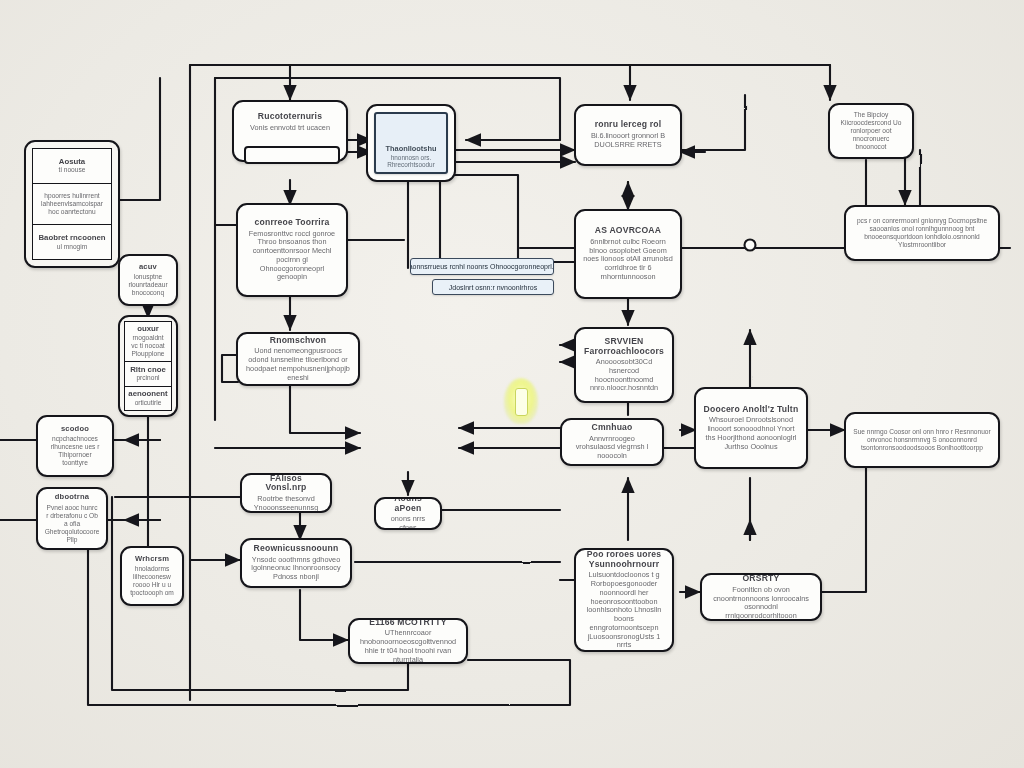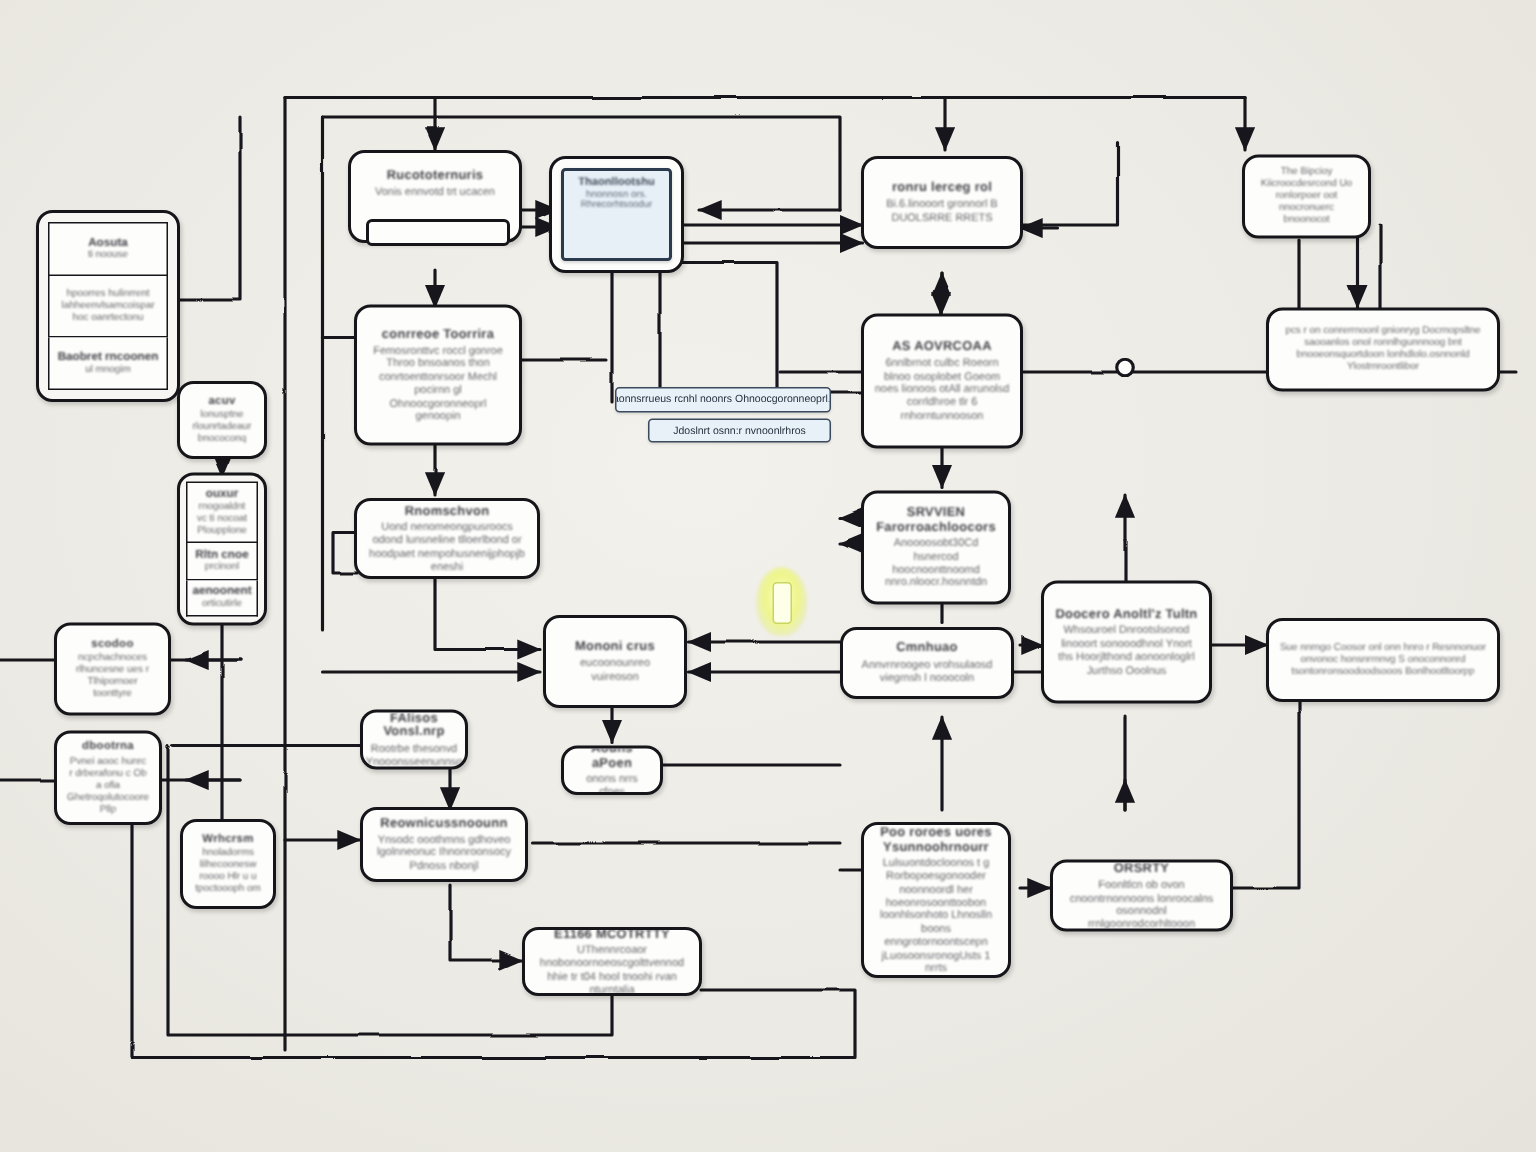--- a/index.html
+++ b/index.html
@@ -63,21 +63,21 @@
   .cell + .cell{border-top:none;}
   .cell .ttl{font-weight:bold;font-size:7.8px;filter:blur(.6px);opacity:.88;line-height:1.12}
   .cell .sub{font-size:6.6px;filter:blur(.64px);opacity:.72;line-height:1.2}
 
   
   .bluepanel{
     position:absolute;box-sizing:border-box;
     background:#e7eff7;
     border:2px solid #2b3b4d;
     border-radius:3px;
-    display:flex;flex-direction:column;align-items:center;justify-content:flex-start;
+    display:flex;flex-direction:column;align-items:center;justify-content:flex-end;
     text-align:center;
     color:#24303d;
     padding:3px 5px;
     box-shadow:0 1px 2px rgba(0,0,0,.15);
   }
   .bluepanel .ttl{font-weight:bold;font-size:7.4px;filter:blur(.6px);opacity:.85;line-height:1.15}
   .bluepanel .sub{font-size:6.4px;filter:blur(.65px);opacity:.7;line-height:1.2}
 
   .bluebar{
     position:absolute;box-sizing:border-box;
@@ -288,26 +288,22 @@
   </div>
 
   <div class="bluebar" style="left:410px;top:258px;width:144px;height:17px;">aonnsrrueus rcnhl noonrs  Ohnoocgoronneoprl.j</div>
   <div class="bluebar" style="left:432px;top:279px;width:122px;height:16px;">Jdoslnrt osnn:r nvnoonlrhros</div>
 
   <div class="node fs8" style="left:236px;top:332px;width:124px;height:54px;">
     <div class="ttl">Rnomschvon</div>
     <div class="sub">Uond nenomeongpusroocs odond  lunsneline tlloerlbond or hoodpaet  nempohusnenijphopjb eneshi</div>
   </div>
 
-  <div class="node fs8" style="left:362px;top:410px;width:96px;height:62px;">
-    <div class="ttl">Mononi crus</div>
-    <div class="sub">eucoonounreo vuireoson</div>
-  </div>
-
-  <div class="node fs8" style="left:240px;top:473px;width:72px;height:40px;">
+
+  <div class="node fs8" style="left:240px;top:473px;width:92px;height:40px;">
     <div class="ttl">FAlisos Vonsl.nrp</div>
     <div class="sub">Rootrbe thesonvd  Ynooonsseenunnsg</div>
   </div>
 
   <div class="node fs8" style="left:240px;top:538px;width:112px;height:50px;">
     <div class="ttl">Reownicussnoounn</div>
     <div class="sub">Ynsodc ooothmns gdhoveo  lgolnneonuc Ihnonroonsocy  Pdnoss nbonjl</div>
   </div>
 
   <div class="node fs8" style="left:374px;top:497px;width:68px;height:33px;">
@@ -328,21 +324,21 @@
   <div class="node fs8" style="left:574px;top:209px;width:108px;height:90px;">
     <div class="ttl">AS AOVRCOAA</div>
     <div class="sub">6nnlbrnot culbc  Roeorn blnoo osoplobet  Goeom noes lionoos otAll arrunolsd  corrldhroe tlr 6 rnhorntunnooson</div>
   </div>
 
   <div class="node fs8" style="left:574px;top:327px;width:100px;height:76px;">
     <div class="ttl">SRVVIEN Farorroachloocors</div>
     <div class="sub">Anoooosobt30Cd hsnercod  hoocnoonttnoomd  nnro.nloocr.hosnntdn</div>
   </div>
 
-  <div class="node fs8" style="left:560px;top:418px;width:116px;height:48px;">
+  <div class="node fs8" style="left:560px;top:418px;width:104px;height:48px;">
     <div class="ttl">Cmnhuao</div>
     <div class="sub">Annvrnroogeo vrohsulaosd  viegrnsh l nooocoln</div>
   </div>
 
   <div class="node fs8" style="left:694px;top:387px;width:114px;height:82px;">
     <div class="ttl">Doocero Anoltl'z Tultn</div>
     <div class="sub">Whsouroel Dnrootslsonod  linooort sonooodhnol  Ynort ths Hoorjlthond  aonoonloglrl Jurthso  Ooolnus</div>
   </div>
 
   <div class="node fs8" style="left:574px;top:548px;width:100px;height:104px;">

